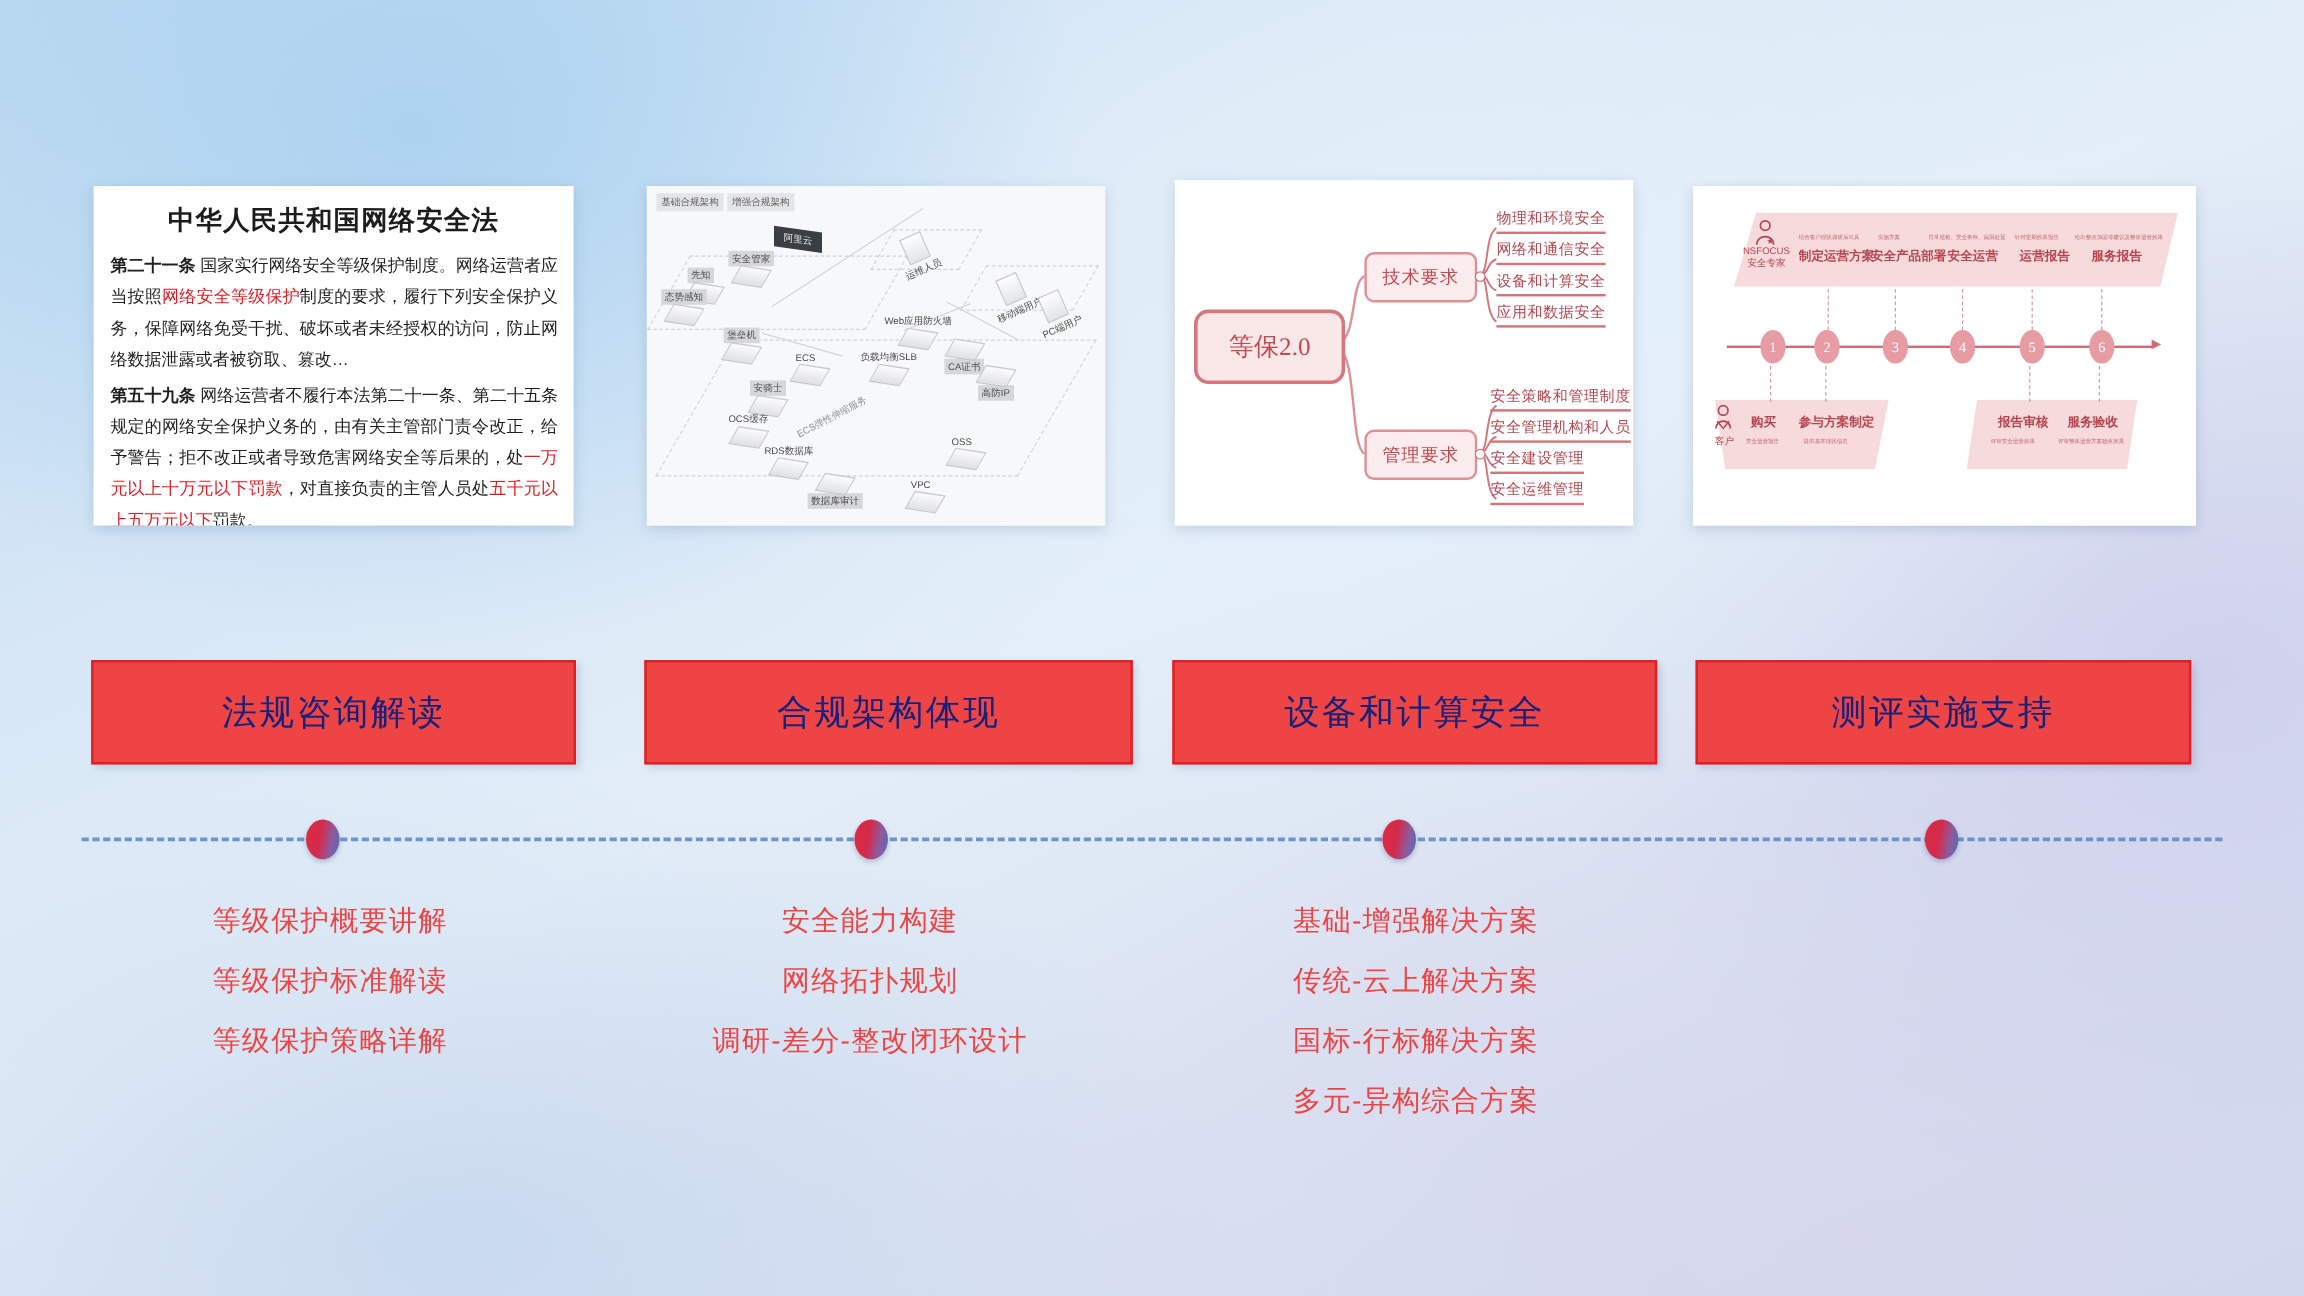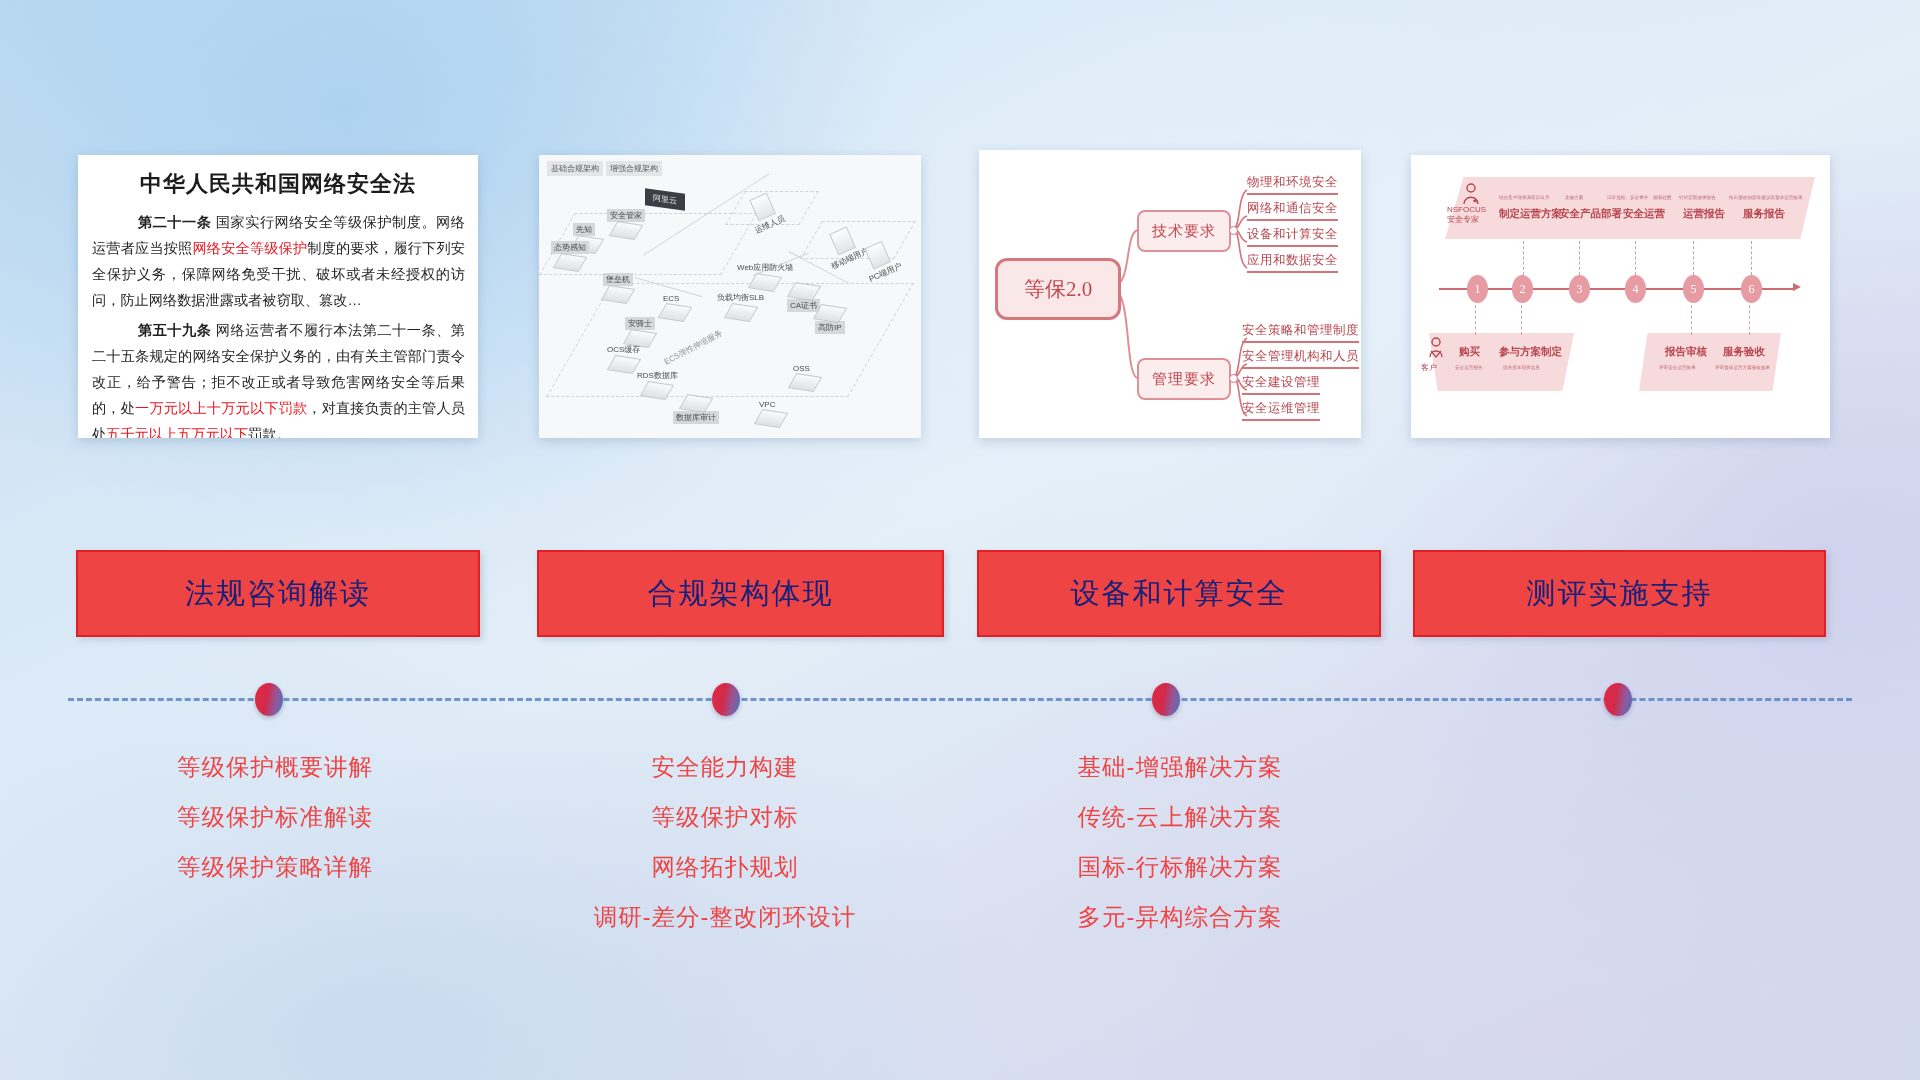--- a/index.html
+++ b/index.html
@@ -45,21 +45,21 @@
     letter-spacing: 1px;
   }
   .law-body {
     padding: 0 13px 0 14px;
     font-size: 14.2px;
     line-height: 26px;
     color: #1f1f1f;
     text-align: justify;
   }
   .law-body p { margin: 0 0 4px 0; }
-  .law-body .art { font-weight: bold; margin-left: 46px; }
+  .law-body .art { font-weight: bold; }
   .law-body .hl { color: #e8171f; }
 
   
   .arch { position: relative; width: 100%; height: 100%; background: #f7f8f9; }
   .arch .tabbar {
     position: absolute; left: 8px; top: 6px;
     display: flex; gap: 3px; font-size: 8px; color: #5d5d5d;
   }
   .arch .tabbar span { background: #e4e5e7; padding: 2px 4px; }
   .arch .plane {
@@ -149,21 +149,21 @@
     position: absolute; width: 21px; height: 28px; border-radius: 50%;
     background: #e79ba2; color: #fff; font-size: 12px;
     display: flex; align-items: center; justify-content: center;
     font-family: "Liberation Serif", serif; top: 120px;
   }
   .nsf .stem {
     position: absolute; width: 1px; border-left: 1px dashed #d89aa0;
   }
   .nsf .hd { position: absolute; font-size: 10.5px; color: #b8454e; font-weight: bold; white-space: nowrap; }
   .nsf .sub { position: absolute; font-size: 4.6px; color: #c06a72; white-space: nowrap; }
-  .nsf .role { position: absolute; font-size: 8px; color: #b8454e; line-height: 10px; }
+  .nsf .role { position: absolute; font-size: 8px; color: #b8454e; text-align: center; line-height: 10px; }
 
   
   .titlebox {
     position: absolute;
     background: #ef4444;
     border: 2px solid #e02027;
     display: flex; align-items: center; justify-content: center;
     box-shadow: 3px 3px 6px rgba(60,90,130,0.18);
   }
   .titlebox span {
@@ -415,21 +415,20 @@
   <div class="tl-dot d3"></div>
   <div class="tl-dot d4"></div>
 
   <div class="blist b1">
     <div>等级保护概要讲解</div>
     <div>等级保护标准解读</div>
     <div>等级保护策略详解</div>
   </div>
   <div class="blist b2">
     <div>安全能力构建</div>
-    <div>等级保护对标</div>
     <div>网络拓扑规划</div>
     <div>调研-差分-整改闭环设计</div>
   </div>
   <div class="blist b3">
     <div>基础-增强解决方案</div>
     <div>传统-云上解决方案</div>
     <div>国标-行标解决方案</div>
     <div>多元-异构综合方案</div>
   </div>
 

